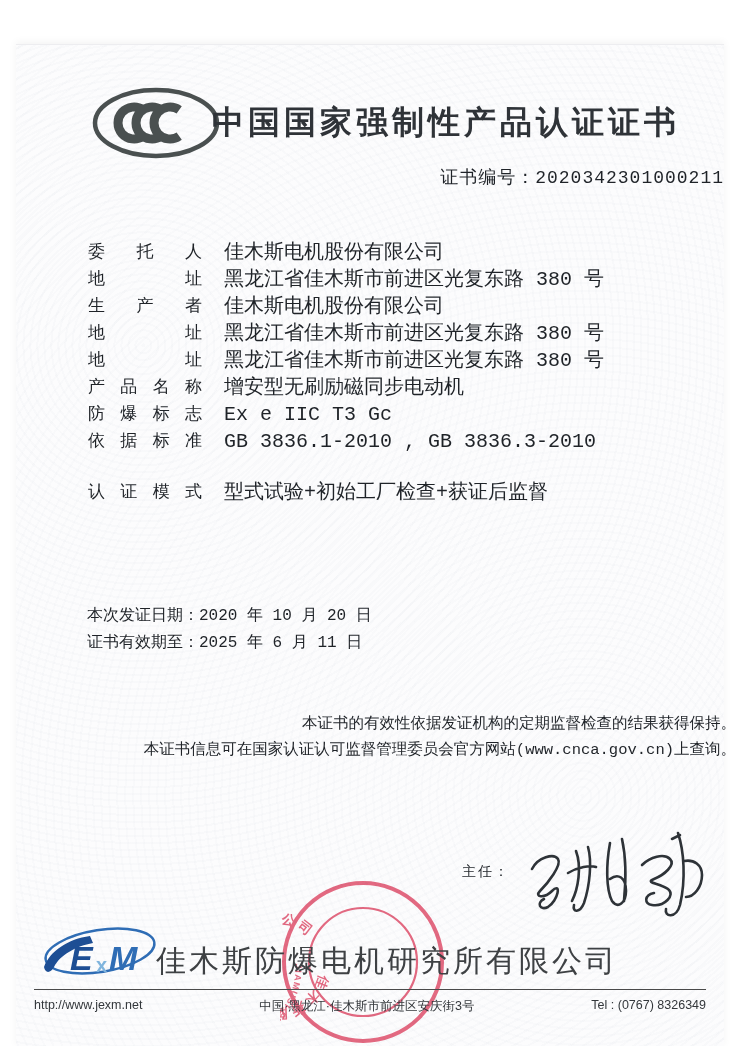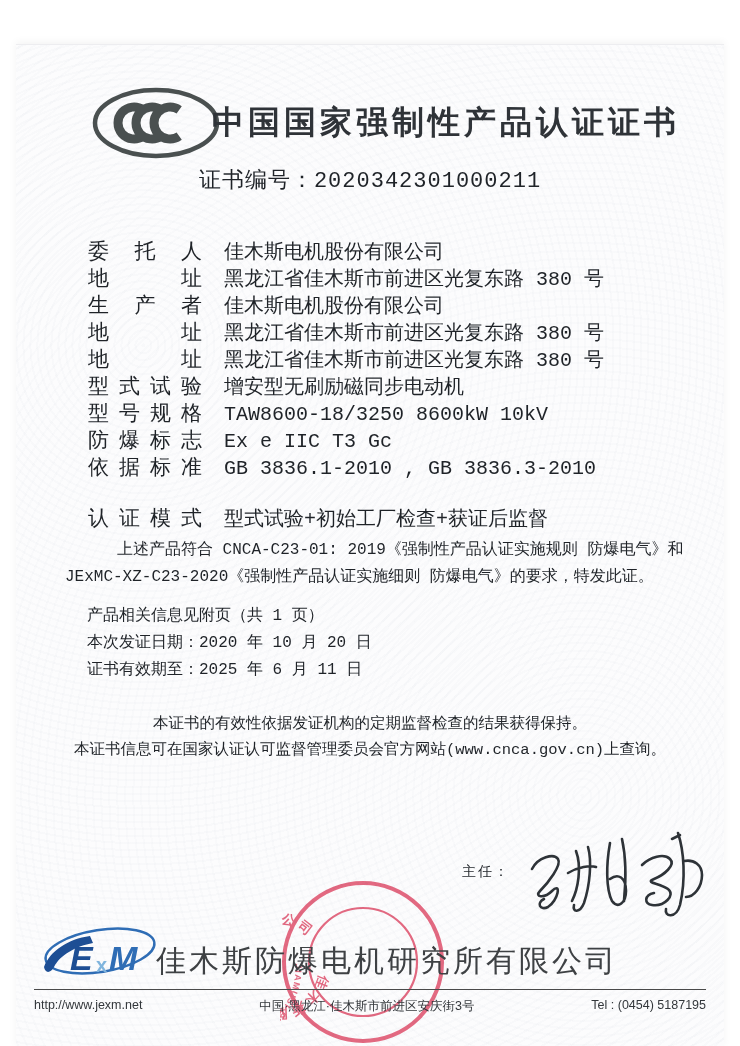--- a/index.html
+++ b/index.html
@@ -18,49 +18,49 @@
 
   
   .hdr-logo { position:absolute; left:74px; top:42px; width:132px; height:72px; }
   .title {
     position:absolute; left:196px; top:56px; width:470px;
     font-family:"Liberation Sans","DejaVu Sans",sans-serif;
     font-size:32px; font-weight:600; letter-spacing:4px; color:#2f3338;
     white-space:nowrap;
   }
   .certno {
-    position:absolute; left:0; top:120px; width:100%; text-align:center;
-    font-size:22px; color:#1f2328; letter-spacing:1px;
+    position:absolute; left:0; top:120px; width:100%; text-align:right;
+    font-size:18px; color:#1f2328; letter-spacing:1px;
   }
 
   
   .fields { position:absolute; left:72px; top:194px; width:600px; }
   .frow { height:27px; line-height:27px; white-space:nowrap; }
   .frow:last-child { margin-top:24px; }
   .flabel {
     display:inline-block; width:114px; vertical-align:top;
-    font-size:21px; color:#1f2328;
+    font-size:17px; color:#1f2328;
     text-align:justify; text-align-last:justify; text-justify:inter-character;
   }
   .fvalue { display:inline-block; margin-left:22px; font-size:20px; color:#1f2328; }
 
   
   .statement {
     position:absolute; left:49px; top:492px; width:628px;
     font-size:16px; line-height:26.5px; color:#1f2328; text-indent:52px;
   }
   .statement .ln2 { text-indent:0; }
 
   
   .infolines { position:absolute; left:71px; top:558px; font-size:16px; line-height:27px; color:#1f2328; }
 
   
   .notes {
-    position:absolute; left:0; top:666px; width:100%;
-    text-align:center; font-size:15.5px; line-height:26px; color:#1f2328;
+    position:absolute; left:12px; top:666px; width:100%;
+    text-align:right; font-size:15.5px; line-height:26px; color:#1f2328;
   }
 
   
   .director { position:absolute; left:446px; top:818px; font-size:14px; letter-spacing:2px; color:#1f2328; }
   .signature { position:absolute; left:498px; top:772px; width:200px; height:110px; }
 
   
   .stamp { position:absolute; left:264px; top:832px; width:166px; height:170px; opacity:0.85; mix-blend-mode:multiply; }
 
   
@@ -96,34 +96,28 @@
   <div class="certno">
     <span>证书编号：</span><span>2020342301000211</span>
   </div>
 
   <div class="fields">
     <div class="frow"><span class="flabel">委托人</span><span class="fvalue">佳木斯电机股份有限公司</span></div>
     <div class="frow"><span class="flabel">地址</span><span class="fvalue">黑龙江省佳木斯市前进区光复东路 380 号</span></div>
     <div class="frow"><span class="flabel">生产者</span><span class="fvalue">佳木斯电机股份有限公司</span></div>
     <div class="frow"><span class="flabel">地址</span><span class="fvalue">黑龙江省佳木斯市前进区光复东路 380 号</span></div>
     <div class="frow"><span class="flabel">地址</span><span class="fvalue">黑龙江省佳木斯市前进区光复东路 380 号</span></div>
-    <div class="frow"><span class="flabel">型式试验</span><span class="fvalue">增安型无刷励磁同步电动机</span></div>
-    <div class="frow"><span class="flabel">型号规格</span><span class="fvalue">TAW8600-18/3250  8600kW  10kV</span></div>
+    <div class="frow"><span class="flabel">产品名称</span><span class="fvalue">增安型无刷励磁同步电动机</span></div>
     <div class="frow"><span class="flabel">防爆标志</span><span class="fvalue">Ex e IIC T3 Gc</span></div>
     <div class="frow"><span class="flabel">依据标准</span><span class="fvalue">GB 3836.1-2010 , GB 3836.3-2010</span></div>
     <div class="frow"><span class="flabel">认证模式</span><span class="fvalue">型式试验+初始工厂检查+获证后监督</span></div>
   </div>
 
-  <div class="statement">
-    <div class="ln1">上述产品符合 CNCA-C23-01: 2019《强制性产品认证实施规则 防爆电气》和</div>
-    <div class="ln2">JExMC-XZ-C23-2020《强制性产品认证实施细则 防爆电气》的要求，特发此证。</div>
-  </div>
 
   <div class="infolines">
-    <div>产品相关信息见附页（共 1 页）</div>
     <div><span>本次发证日期：</span><span>2020 年 10 月 20 日</span></div>
     <div><span>证书有效期至：</span><span>2025 年 6 月 11 日</span></div>
   </div>
 
   <div class="notes">
     <div>本证书的有效性依据发证机构的定期监督检查的结果获得保持。</div>
     <div>本证书信息可在国家认证认可监督管理委员会官方网站(www.cnca.gov.cn)上查询。</div>
   </div>
 
   <div class="director">主任：</div>
@@ -160,16 +154,16 @@
     <text x="58" y="51" font-family="Liberation Sans, DejaVu Sans, sans-serif" font-size="20" font-weight="bold" fill="#7fb4dd">x</text>
     <text x="71" y="49" font-family="Liberation Sans, DejaVu Sans, sans-serif" font-size="34" font-style="italic" font-weight="bold" fill="#2f6db5">M</text>
   </svg>
 
   <div class="company">佳木斯防爆电机研究所有限公司</div>
 
   <div class="footer-divider"></div>
   <div class="footer">
     <span>http://www.jexm.net</span>
     <span class="mid">中国·黑龙江·佳木斯市前进区安庆街3号</span>
-    <span>Tel : (0454) 5187195</span>
+    <span>Tel : (0767) 8326349</span>
   </div>
 
 </div>
 
 </body></html>

